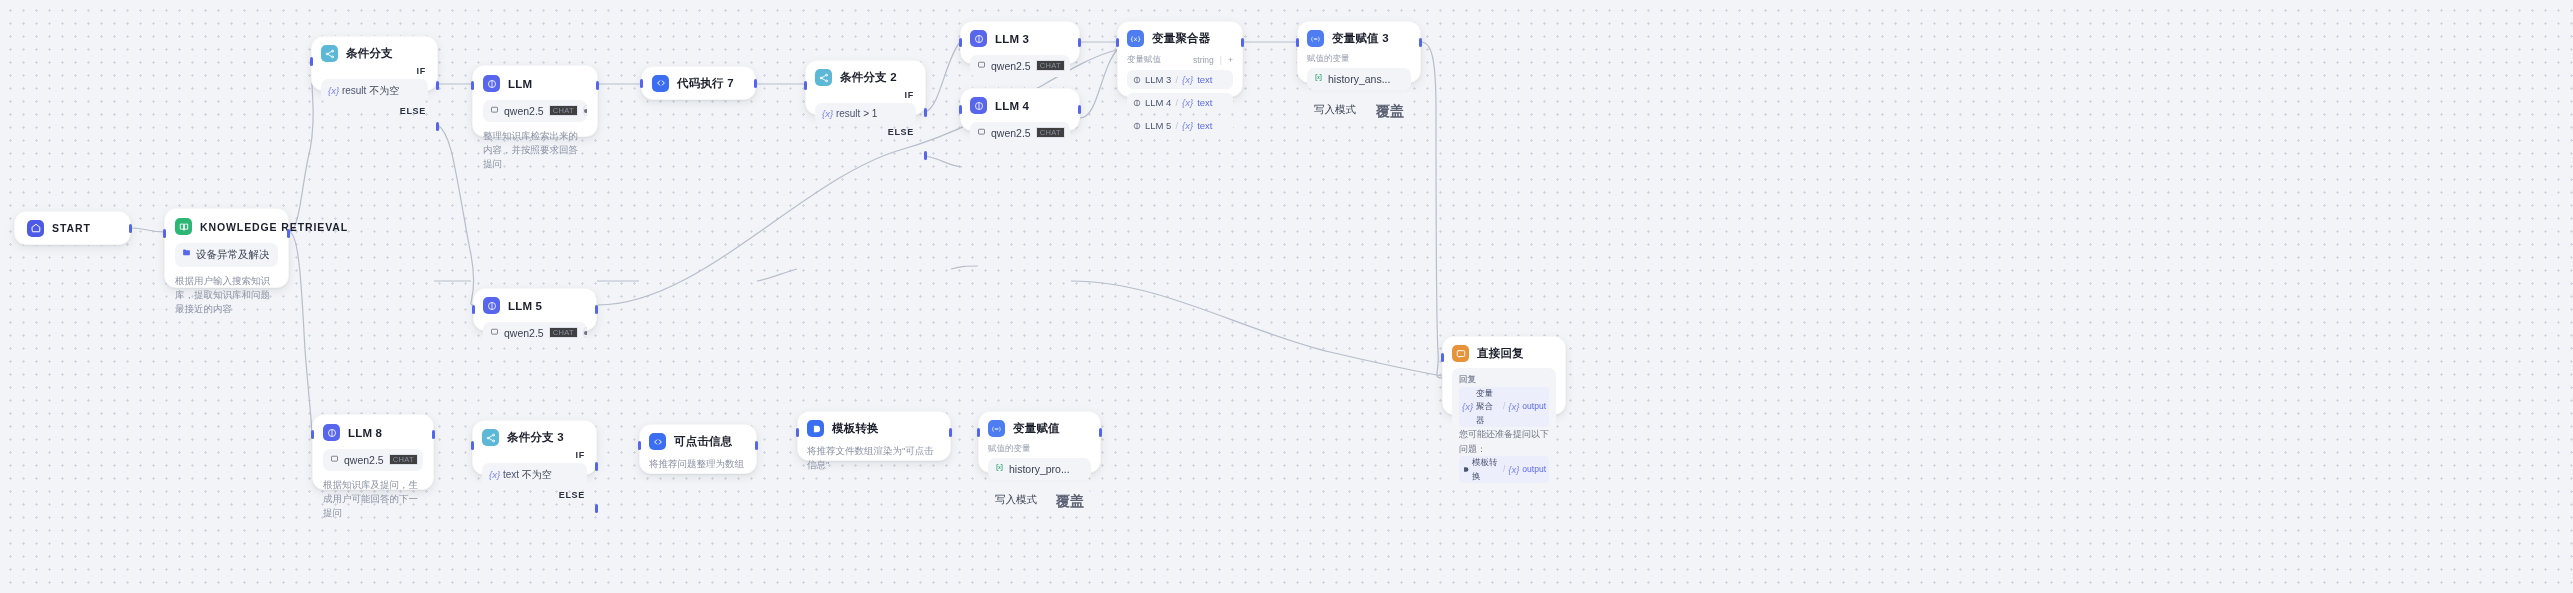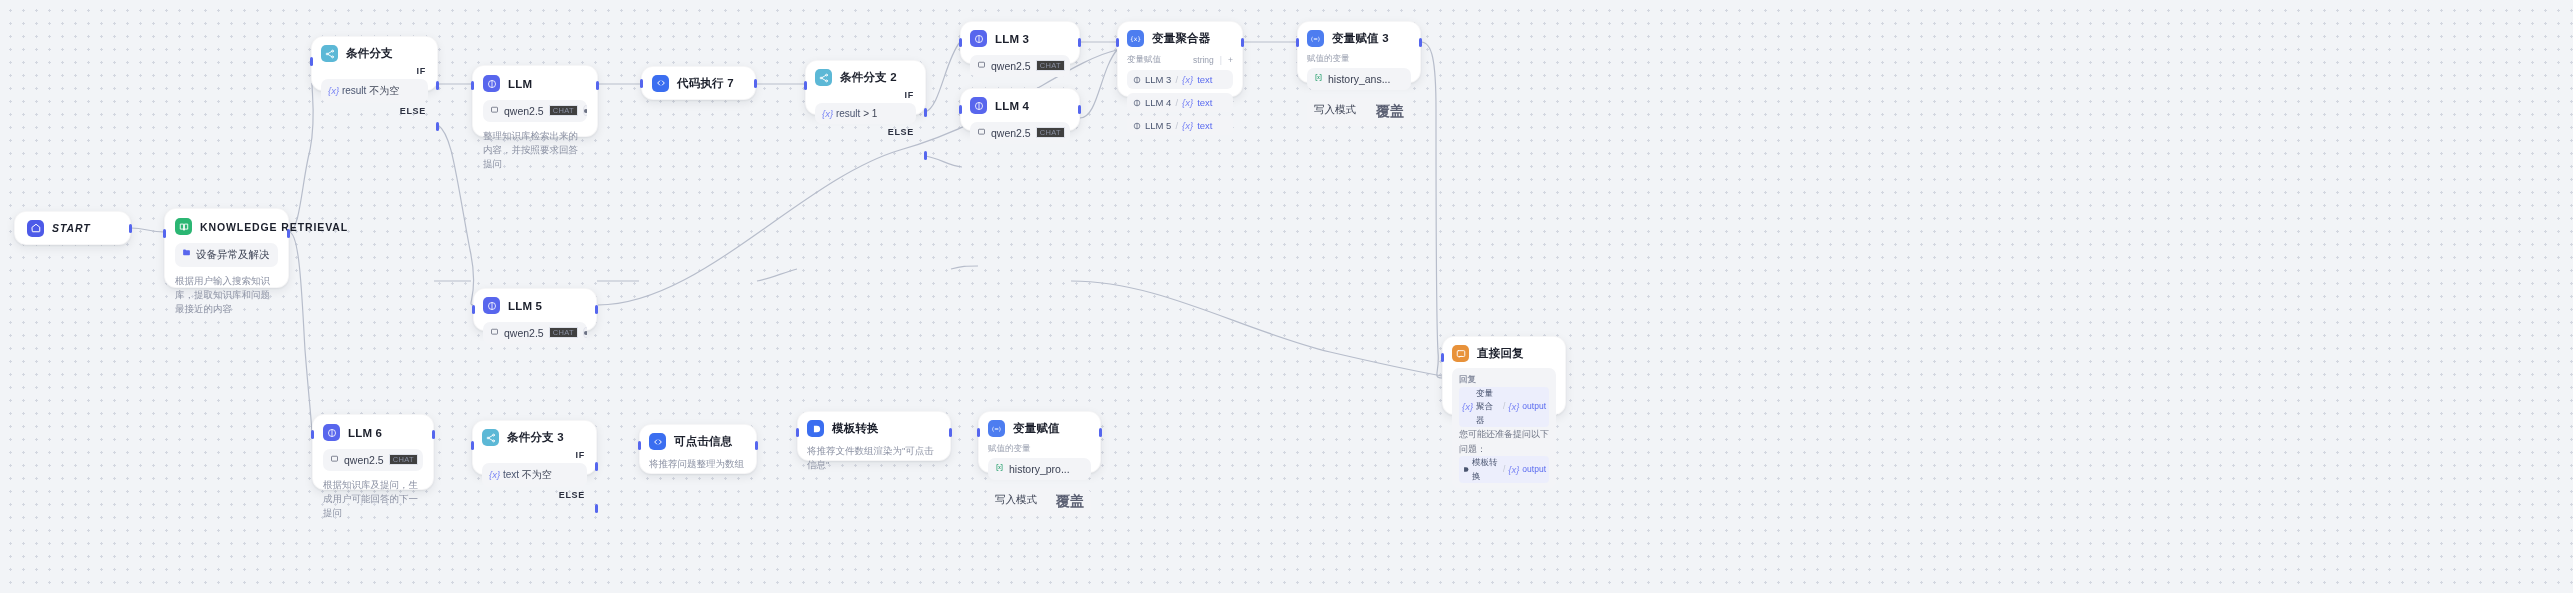--- a/index.html
+++ b/index.html
@@ -127,21 +127,21 @@
       <path d="M1243,42 C1262,42 1280,42 1297,42"></path>
       <path d="M1421,42 C1432,42 1436,60 1436,110 C1436,230 1436,320 1438,352 C1440,372 1432,378 1442,378"></path>
       <path d="M434,281 C450,281 458,281 471,281"></path>
       <path d="M597,281 C612,281 625,281 639,281"></path>
       <path d="M757,281 C772,278 782,273 797,269"></path>
       <path d="M951,269 C962,266 966,266 978,266"></path>
       <path d="M1071,281 C1160,281 1240,330 1330,352 C1390,366 1420,372 1442,376"></path>
     </g>
   </svg>
 
-  <div class="node" style="left:14px; top:211px; width:117px; height:34px; display:flex; align-items:center; padding:0 12px;font-style:italic;">
+  <div class="node" style="left:14px; top:211px; width:117px; height:34px; display:flex; align-items:center; padding:0 12px;">
     <div class="nicon" style="background:#4d5ae8;">
       <svg width="10" height="10" viewBox="0 0 24 24" fill="none" stroke="#fff" stroke-width="2.4" stroke-linecap="round" stroke-linejoin="round">
           <path d="M3 10l9-7 9 7v10a1 1 0 0 1-1 1H4a1 1 0 0 1-1-1z"></path>
         </svg>
     </div>
     <span class="ntitle caps" style="margin-left:8px;">START</span>
     <span class="port" style="right:-2px; top:12px;"></span>
   </div>
 
   <div class="node" style="left:164px; top:208px; width:125px; height:80px;">
@@ -417,21 +417,21 @@
   </div>
 
   <div class="node" style="left:312px; top:414px; width:122px; height:76px;">
     <div class="node-head">
       <div class="nicon" style="background:#5866ed;">
         <svg width="10" height="10" viewBox="0 0 24 24" fill="none" stroke="#fff" stroke-width="2">
             <circle cx="12" cy="12" r="8.5"></circle>
             <path d="M12 3.5v17"></path>
           </svg>
       </div>
-      <span class="ntitle">LLM 6</span>
+      <span class="ntitle">LLM 8</span>
     </div>
     <div class="chip">
       <span style="display:inline-flex;">
         <svg width="9" height="9" viewBox="0 0 24 24" fill="none" stroke="#5b6073" stroke-width="2">
             <rect x="4" y="6" width="16" height="13" rx="2"></rect>
             <path d="M9 11h.01M15 11h.01"></path>
           </svg>
       </span>
       <span>qwen2.5</span>
       <span class="tag">CHAT</span>

